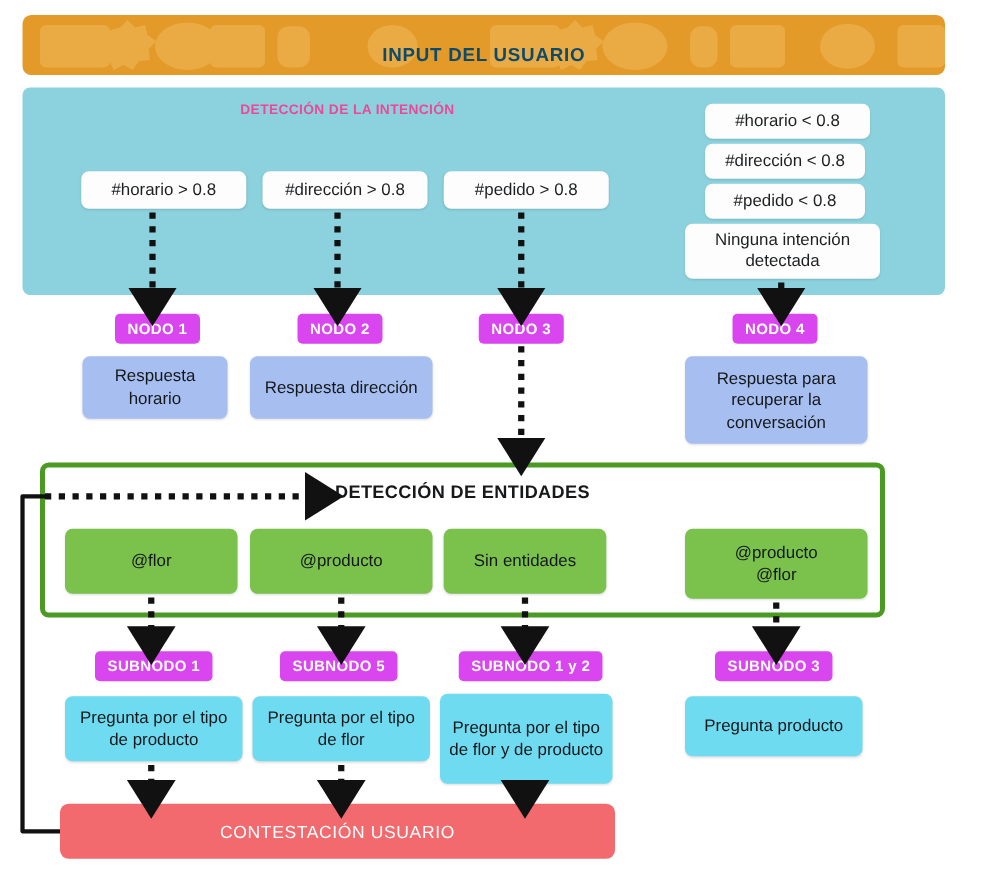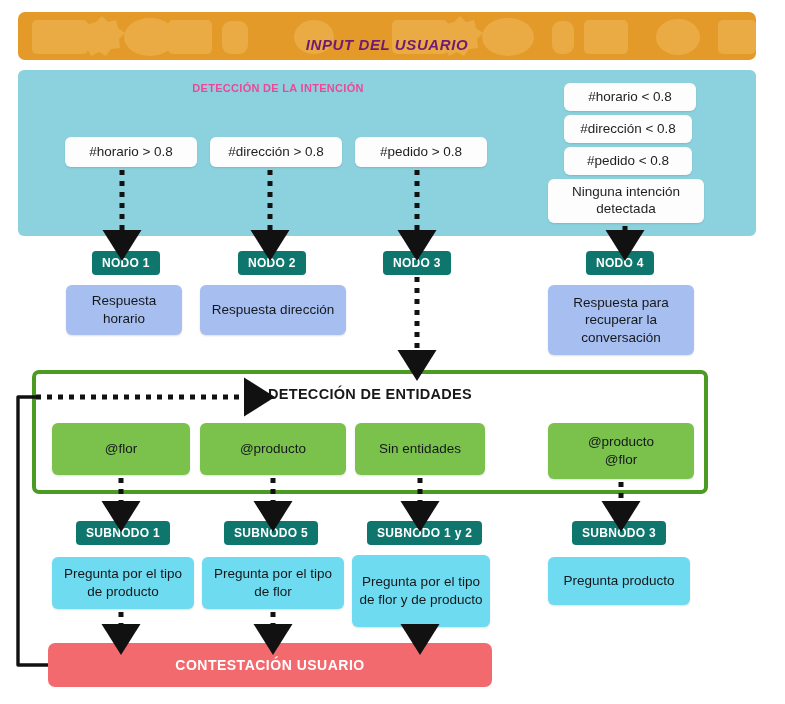--- a/index.html
+++ b/index.html
@@ -14,21 +14,21 @@
 
   
   .header-bar{
     position:absolute;left:18px;top:12px;width:738px;height:48px;
     background:#e39a28;border-radius:7px;overflow:hidden;
   }
   .header-pattern{position:absolute;left:0;top:0;width:100%;height:100%;opacity:1;}
   .header-title{
     position:absolute;left:0;top:0;width:100%;height:64px;
     display:flex;align-items:center;justify-content:center;
-    color:#701a75;font-size:15px;font-weight:bold;letter-spacing:.6px;font-style:italic;
+    color:#0c4a6e;font-size:15px;font-weight:bold;letter-spacing:.6px;
   }
 
   
   .teal-panel{
     position:absolute;left:18px;top:70px;width:738px;height:166px;
     background:#8cd2de;border-radius:6px;
   }
   .teal-title{
     position:absolute;left:18px;top:82px;width:520px;
     text-align:center;color:#ec4899;font-size:11px;font-weight:bold;letter-spacing:.3px;
@@ -38,21 +38,21 @@
   .wbox{
     position:absolute;background:#fdfdfd;border-radius:6px;
     box-shadow:0 1px 2px rgba(0,0,0,.12);
     display:flex;align-items:center;justify-content:center;
     text-align:center;color:#1d1f21;font-size:13.5px;line-height:1.25;
     padding:0 6px;box-sizing:border-box;
   }
 
   
   .nodebadge{
-    position:absolute;background:#0f766e;border-radius:4px;
+    position:absolute;background:#d946ef;border-radius:4px;
     display:flex;align-items:center;justify-content:center;
     color:#ffffff;font-size:12px;font-weight:bold;letter-spacing:.3px;
     height:24px;padding:0 10px;box-sizing:border-box;white-space:nowrap;
   }
 
   
   .cbox{
     position:absolute;border-radius:6px;
     display:flex;align-items:center;justify-content:center;
     text-align:center;color:#15181b;font-size:13.5px;line-height:1.3;
@@ -72,21 +72,21 @@
   .entity-title{
     position:absolute;left:268px;top:386px;
     color:#17181a;font-size:14.5px;font-weight:bold;letter-spacing:.3px;
   }
 
   
   .red-bar{
     position:absolute;left:48px;top:643px;width:444px;height:44px;
     background:#f2696e;border-radius:7px;
     display:flex;align-items:center;justify-content:center;
-    color:#ffffff;font-size:14px;font-weight:bold;letter-spacing:.5px;
+    color:#ffffff;font-size:14px;font-weight:normal;letter-spacing:.5px;
   }
 
   
   .arrows{position:absolute;left:0;top:0;width:785px;height:704px;pointer-events:none;}
 </style>
 </head>
 <body>
 
 <div class="stage">
 

